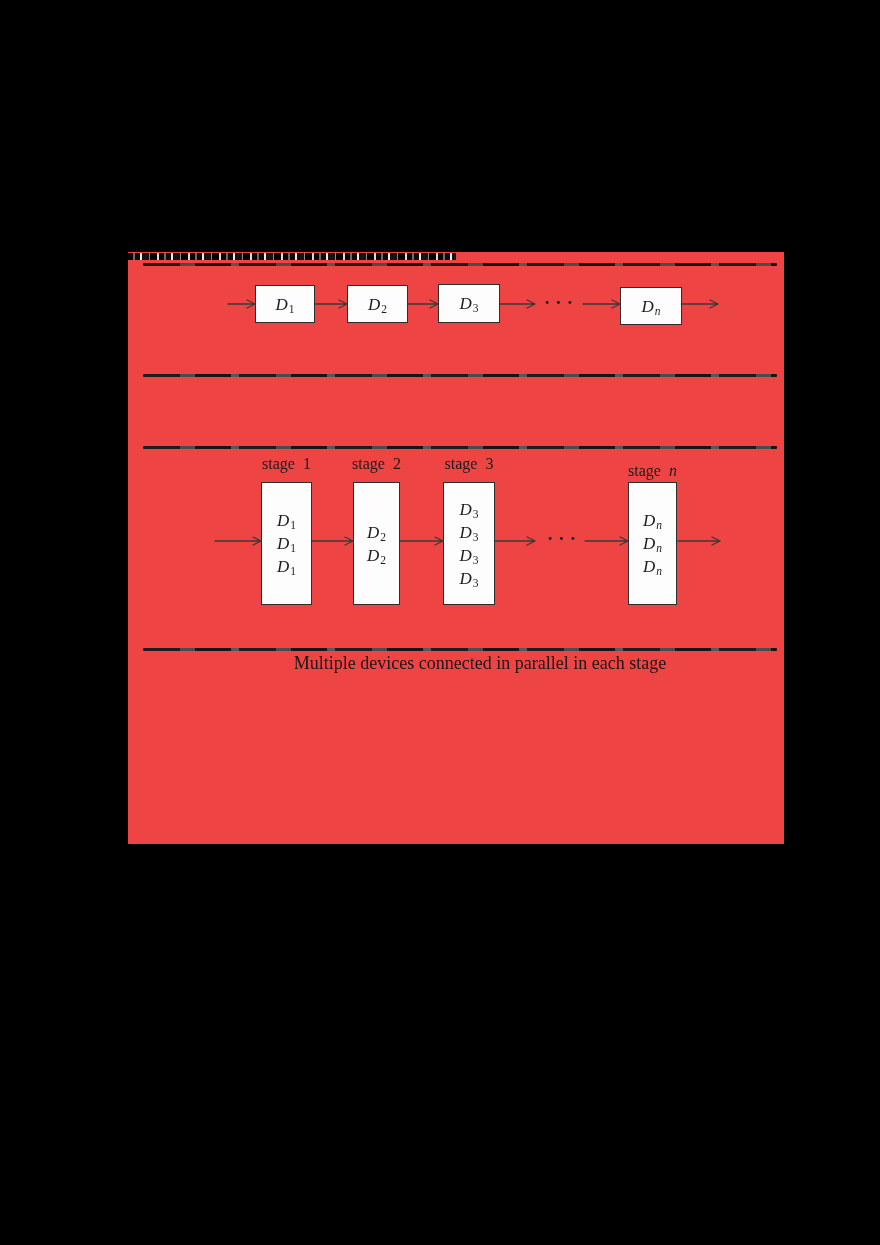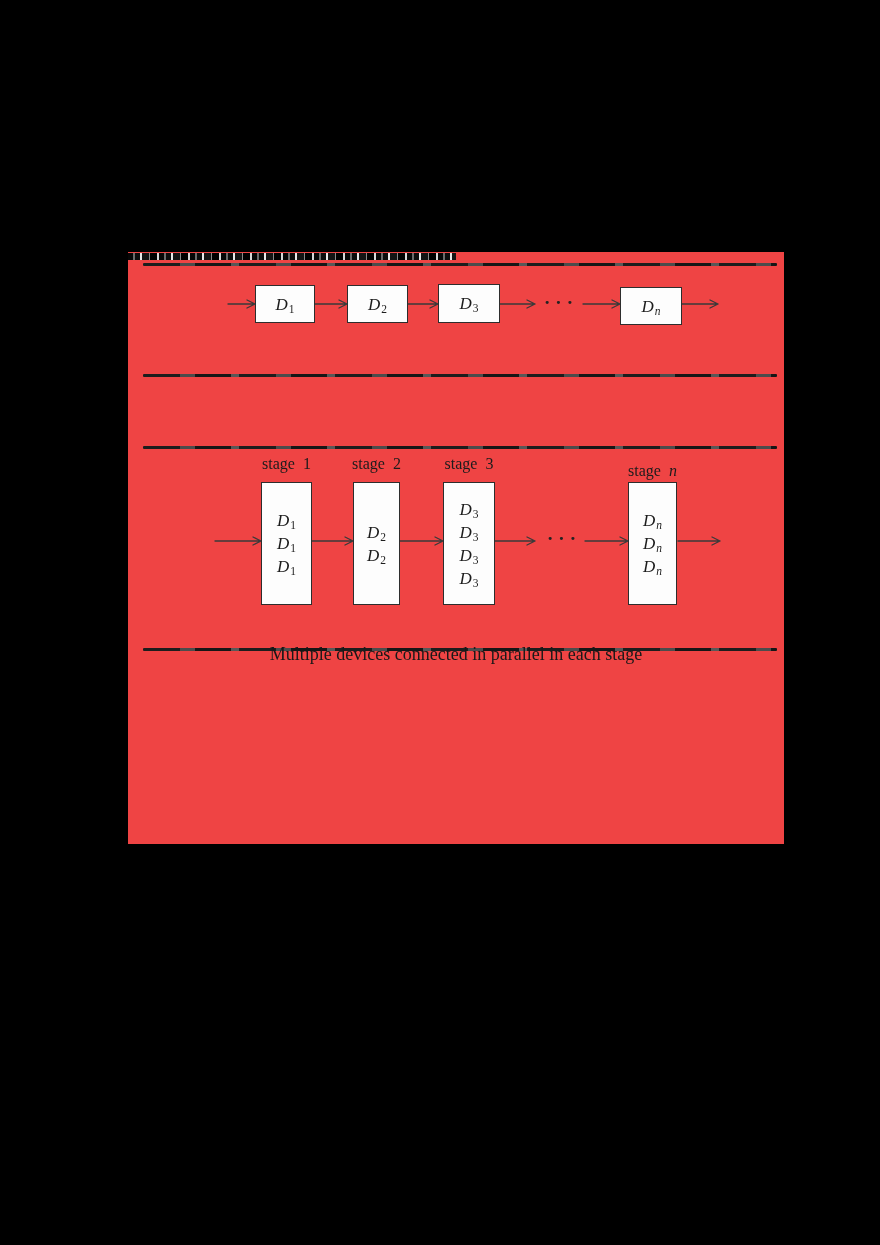--- a/index.html
+++ b/index.html
@@ -116,21 +116,21 @@
     color: #181818;
     white-space: nowrap;
   }
   .caption i { font-style: italic; }
   .caption sub {
     font-size: 12px;
     line-height: 0;
     vertical-align: -0.28em;
   }
   .caption-series { top: 143px; }
-  .caption-parallel { top: 392px; }
+  .caption-parallel { top: 401px; margin-left: 24px; }
 </style>
 </head>
 <body>
 
 <div class="canvas">
   <div class="panel">
 
     <div class="noise-strip"></div>
 
     <div class="rule" style="top:11px"></div>

